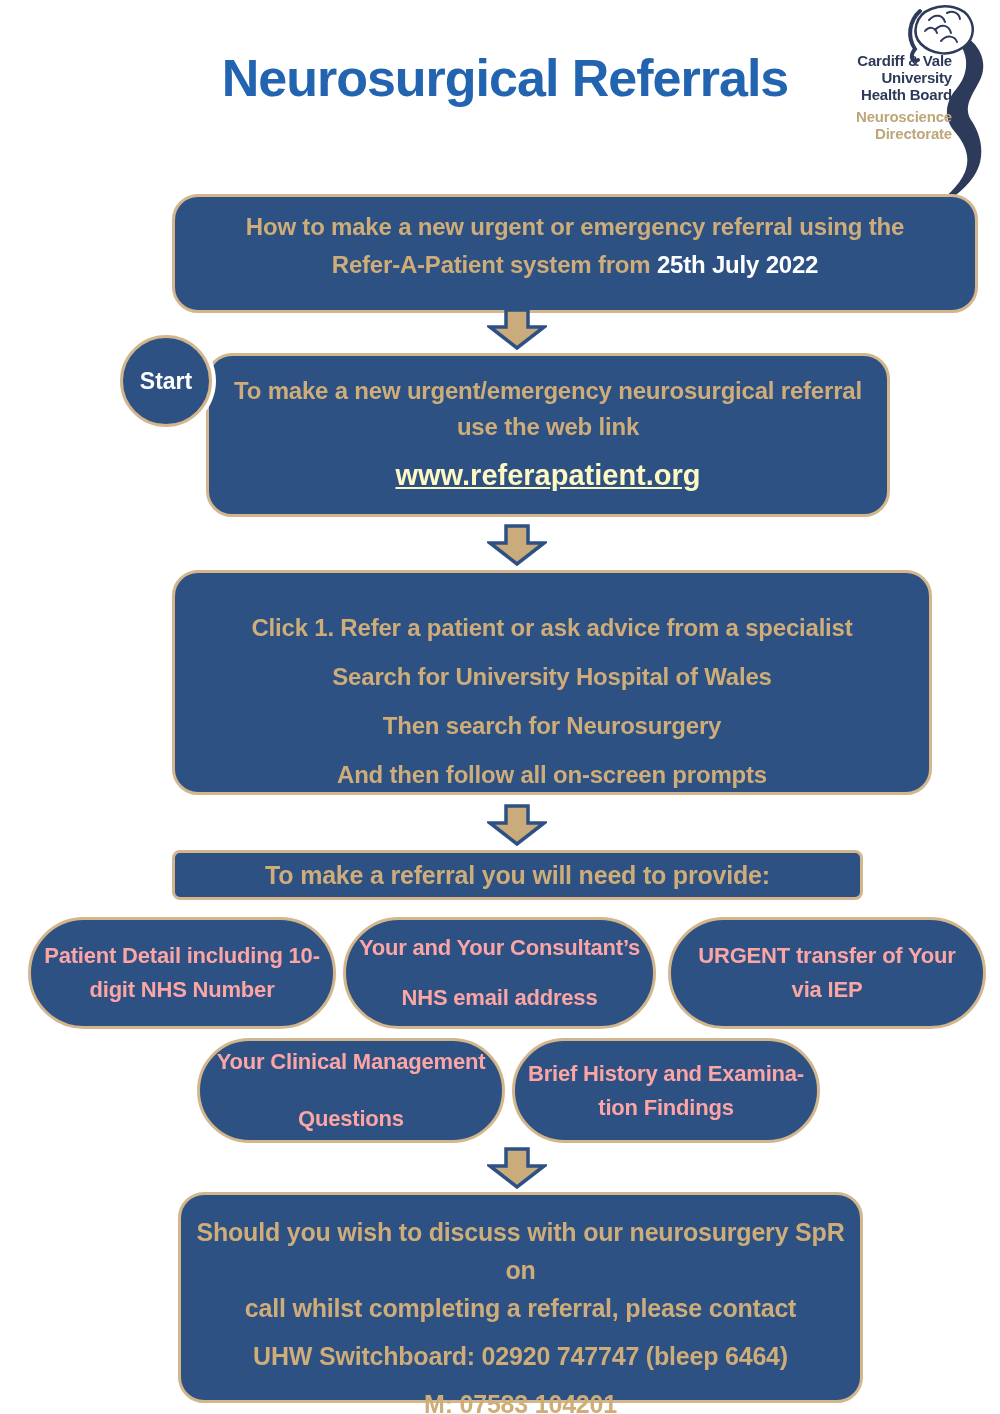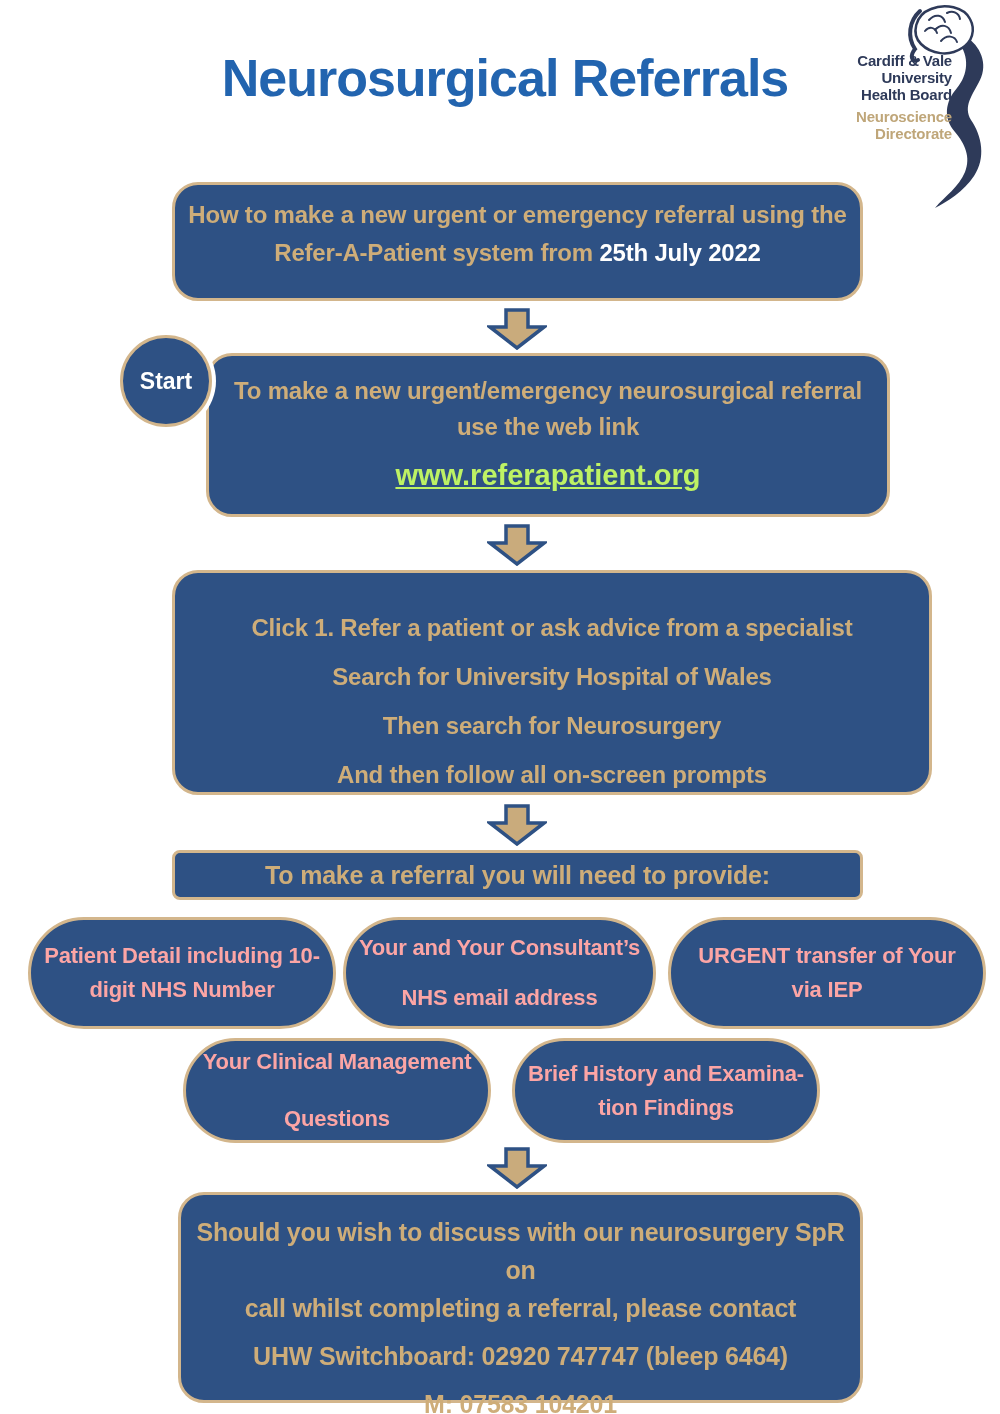--- a/index.html
+++ b/index.html
@@ -28,53 +28,53 @@
     font-size:15px;font-weight:bold;color:var(--logo-tan);line-height:17px;letter-spacing:-0.2px;}
 
   
   .node{
     position:absolute;background:var(--navy);border:3px solid var(--tan-border);
     color:var(--tan-text);font-weight:bold;text-align:center;
   }
   .big{border-radius:26px;}
   .line{letter-spacing:-0.2px;}
 
-  .box1{left:172px;top:182px;width:691px;height:119px;font-size:24px;line-height:38px;padding-top:11px;}
+  .box1{left:172px;top:194px;width:806px;height:119px;font-size:24px;line-height:38px;padding-top:11px;}
   .box1 .date{color:#ffffff;}
 
   .arrow{position:absolute;width:60px;height:42px;}
   .arrow1{left:487px;top:308px;}
   .arrow2{left:487px;top:524px;}
   .arrow3{left:487px;top:804px;}
   .arrow4{left:487px;top:1147px;}
 
   .start-circle{
     position:absolute;left:120px;top:335px;width:92px;height:92px;border-radius:50%;
     background:var(--navy);border:3px solid var(--tan-border);box-shadow:0 0 0 4px #ffffff;
     display:flex;align-items:center;justify-content:center;
     color:#ffffff;font-size:23px;font-weight:bold;z-index:5;
   }
 
   .box2{left:206px;top:353px;width:684px;height:164px;font-size:24px;line-height:36px;padding-top:17px;}
-  .box2 .weblink{display:inline-block;margin-top:12px;font-size:29px;color:#bef264;text-decoration:underline;letter-spacing:0;}
+  .box2 .weblink{display:inline-block;margin-top:12px;font-size:29px;color:#fef9c3;text-decoration:underline;letter-spacing:0;}
 
   .box3{left:172px;top:570px;width:760px;height:225px;font-size:24px;line-height:49px;padding-top:30px;}
 
   .provide-bar{left:172px;top:850px;width:691px;height:50px;border-radius:8px;
     font-size:25px;display:flex;align-items:center;justify-content:center;}
 
   .pill{
     position:absolute;background:var(--navy);border:3px solid var(--tan-border);border-radius:56px;
     color:#fca5a5;font-weight:bold;font-size:22px;line-height:34px;text-align:center;
     display:flex;flex-direction:column;align-items:center;justify-content:center;letter-spacing:-0.2px;
   }
   .pill-1{left:28px;top:917px;width:308px;height:112px;}
   .pill-2{left:343px;top:917px;width:313px;height:112px;gap:16px;}
   .pill-3{left:668px;top:917px;width:318px;height:112px;}
-  .pill-4{left:183px;top:1038px;width:308px;height:105px;gap:23px;}
+  .pill-4{left:197px;top:1038px;width:308px;height:105px;gap:23px;}
   .pill-5{left:512px;top:1038px;width:308px;height:105px;}
 
   .contact-box{left:178px;top:1192px;width:685px;height:211px;font-size:25px;line-height:38px;padding-top:18px;}
   .contact-box .gap{margin-top:10px;}
 </style>
 </head>
 <body>
 
 <div class="canvas">
 

